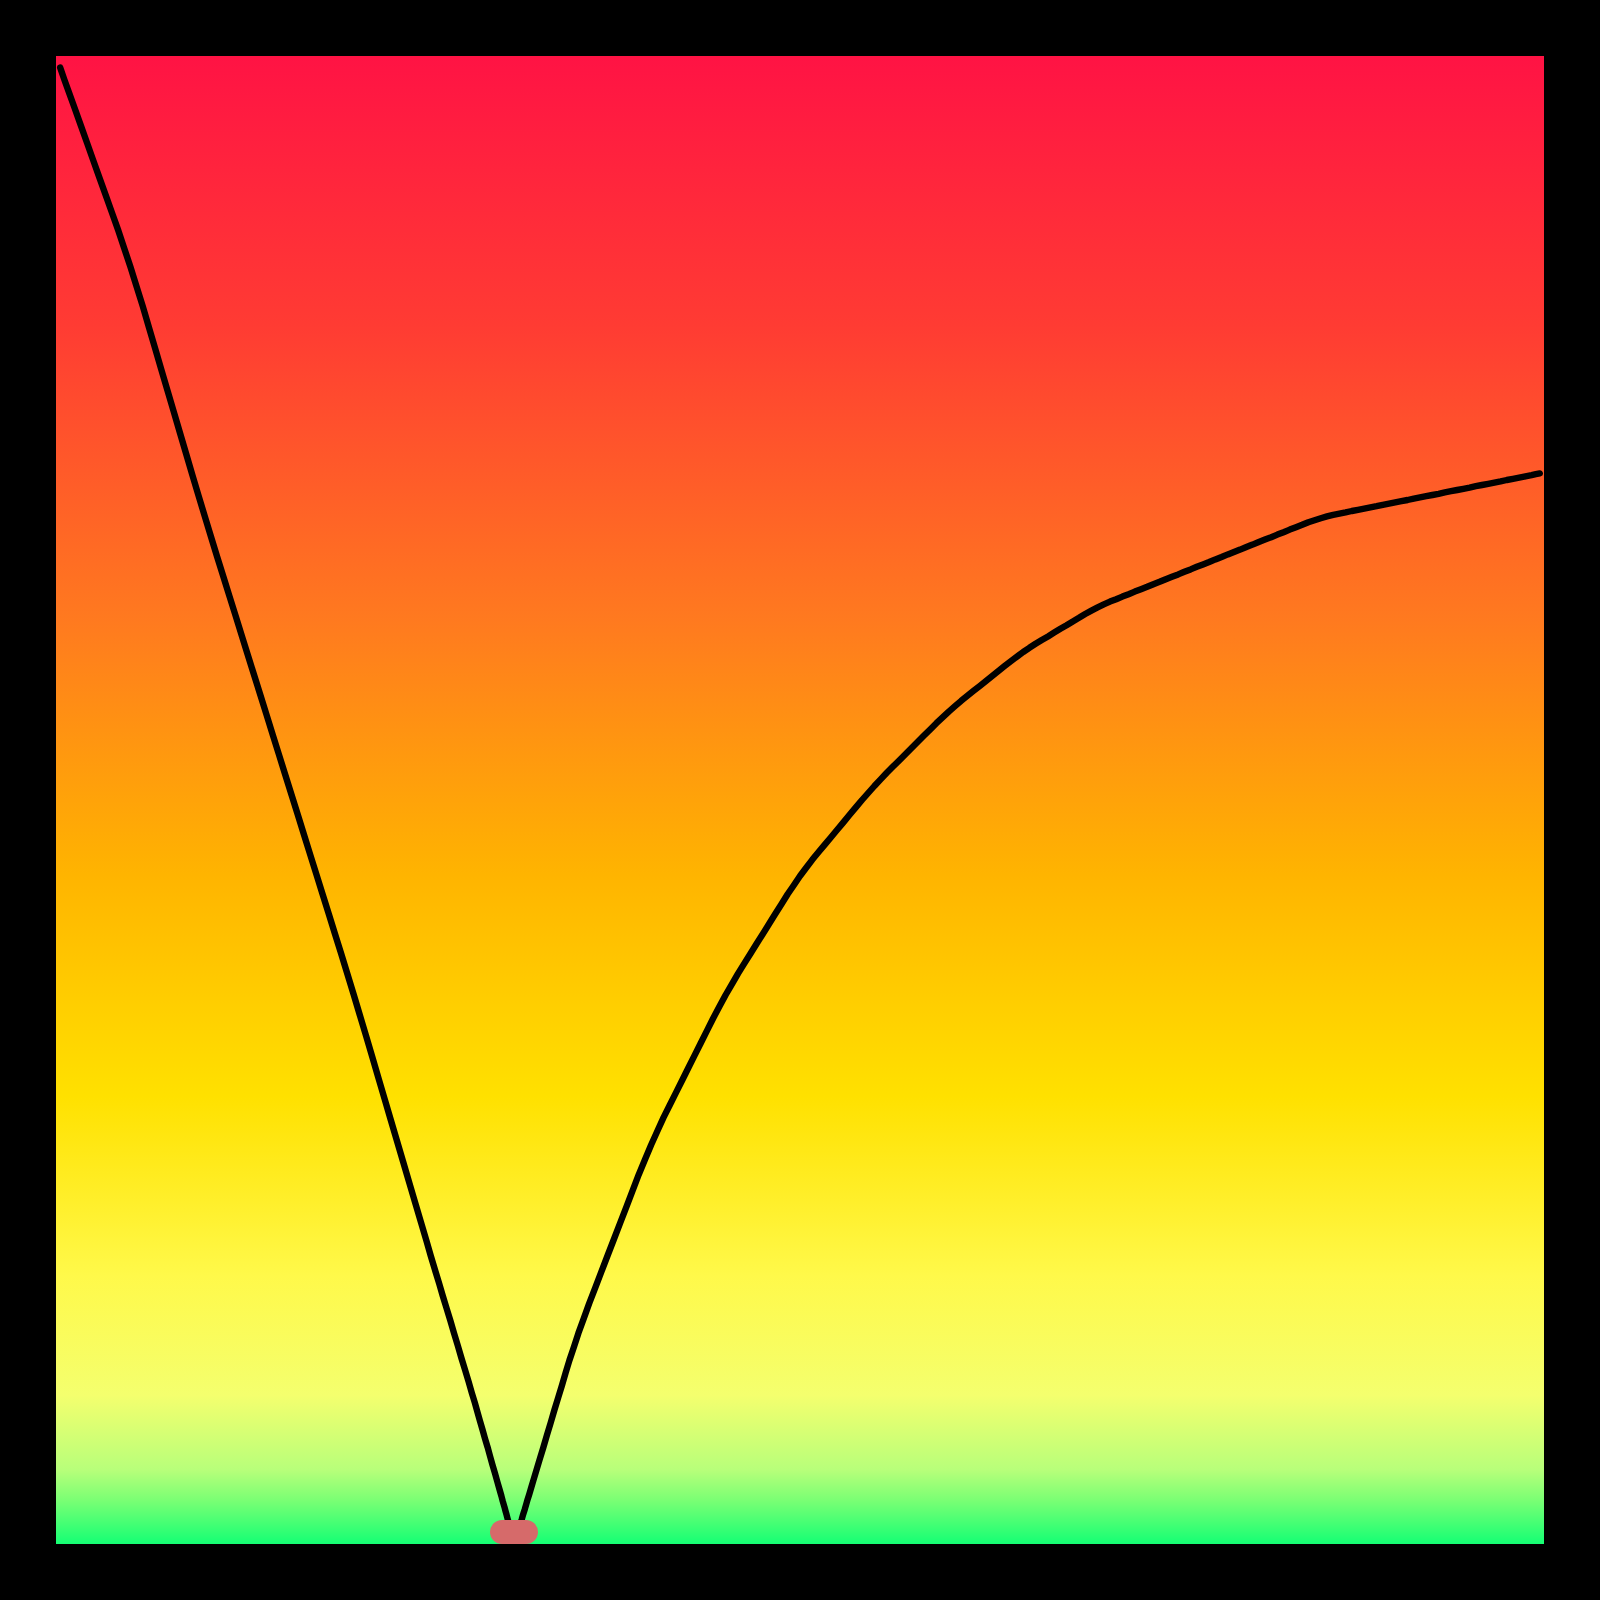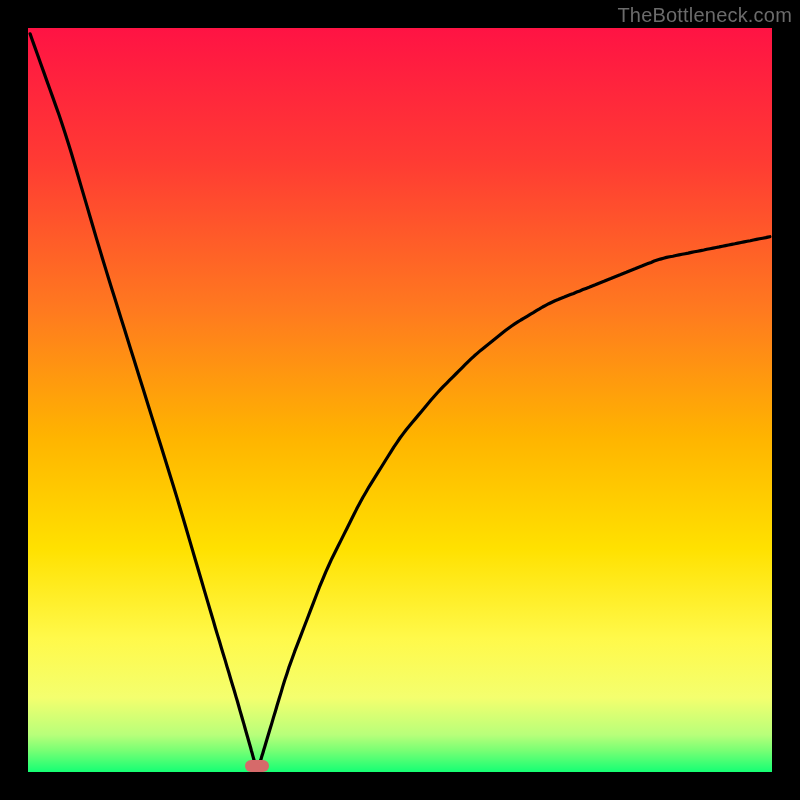--- a/index.html
+++ b/index.html
@@ -54,14 +54,13 @@
 </head>
 <body>
 
 <div class="frame">
   <div class="plot-area" style="background: linear-gradient(rgb(255, 19, 68) 0%, rgb(255, 59, 51) 18%, rgb(255, 122, 31) 38%, rgb(255, 180, 0) 55%, rgb(255, 225, 0) 70%, rgb(255, 249, 74) 82%, rgb(244, 255, 110) 90%, rgb(184, 255, 122) 95%, rgb(124, 255, 116) 97%, rgb(21, 255, 116) 100%);">
     <svg class="curve" viewBox="0 0 744 744" preserveAspectRatio="none">
       <path id="curve-path" fill="none" d="M 2.1 5.8 L 4.1 11.6 L 6.2 17.4 L 9.3 26.0 L 12.4 34.7 L 15.5 43.4 L 18.6 52.1 L 21.7 60.8 L 24.8 69.4 L 27.9 78.1 L 31.0 86.8 L 34.1 96.1 L 37.2 105.4 L 40.3 115.3 L 43.4 125.2 L 46.5 135.8 L 49.6 146.3 L 52.7 156.9 L 55.8 167.4 L 58.9 177.9 L 62.0 188.5 L 65.1 199.0 L 68.2 209.6 L 71.3 219.9 L 74.4 230.2 L 77.5 240.4 L 80.6 250.5 L 83.7 260.4 L 86.8 270.3 L 89.9 280.2 L 93.0 290.2 L 96.1 300.1 L 99.2 310.0 L 102.3 319.9 L 105.4 329.8 L 108.5 339.8 L 111.6 349.7 L 114.7 359.6 L 117.8 369.5 L 120.9 379.4 L 124.0 389.4 L 127.1 399.3 L 130.2 409.2 L 133.3 419.1 L 136.4 429.0 L 139.5 439.0 L 142.6 448.9 L 145.7 459.0 L 148.8 469.1 L 151.9 479.5 L 155.0 489.8 L 158.1 500.3 L 161.2 510.9 L 164.3 521.4 L 167.4 532.0 L 170.5 542.5 L 173.6 553.0 L 176.7 563.6 L 179.8 574.1 L 182.5 583.2 L 185.2 592.3 L 187.4 600.0 L 189.7 607.6 L 191.6 613.8 L 193.4 620.0 L 195.3 626.2 L 197.2 632.4 L 199.0 638.6 L 200.9 644.8 L 202.7 651.0 L 204.6 657.2 L 206.3 662.8 L 207.9 668.4 L 209.4 673.3 L 210.8 678.3 L 212.0 682.6 L 213.3 687.0 L 214.5 691.3 L 215.8 695.6 L 217.0 700.0 L 218.2 704.3 L 219.5 708.7 L 220.7 713.0 L 221.7 716.5 L 222.7 720.0 L 223.4 722.7 L 224.2 725.4 L 224.7 727.3 L 225.2 729.1 L 225.7 731.0 L 226.2 732.8 L 226.7 734.7 L 227.2 736.6 L 227.7 738.4 L 228.2 740.3 L 228.7 740.7 L 229.3 741.1 L 230.0 740.1 L 230.6 739.0 L 231.4 736.6 L 232.1 734.1 L 232.9 731.6 L 233.6 729.1 L 234.4 726.6 L 235.1 724.2 L 235.8 721.7 L 236.6 719.2 L 237.7 715.5 L 238.8 711.8 L 240.3 706.8 L 241.8 701.8 L 243.7 695.6 L 245.5 689.4 L 247.4 683.2 L 249.2 677.0 L 251.1 670.8 L 253.0 664.6 L 254.8 658.4 L 256.7 652.2 L 259.0 645.4 L 261.2 638.6 L 263.9 631.2 L 266.6 623.7 L 269.7 615.7 L 272.8 607.6 L 275.9 599.5 L 279.0 591.5 L 282.1 583.4 L 285.2 575.4 L 288.3 567.3 L 291.4 559.2 L 294.5 551.8 L 297.6 544.4 L 300.7 537.5 L 303.8 530.7 L 306.9 524.5 L 310.0 518.3 L 313.1 512.1 L 316.2 505.9 L 319.3 499.7 L 322.4 493.5 L 325.5 487.3 L 328.6 481.1 L 331.7 475.3 L 334.8 469.5 L 337.9 464.2 L 341.0 458.8 L 344.1 453.8 L 347.2 448.9 L 350.3 443.9 L 353.4 439.0 L 356.5 434.0 L 359.6 429.0 L 362.7 424.1 L 365.8 419.1 L 368.9 414.6 L 372.0 410.0 L 375.1 405.9 L 378.2 401.8 L 381.3 398.0 L 384.4 394.3 L 387.5 390.6 L 390.6 386.9 L 393.7 383.2 L 396.8 379.4 L 399.9 375.7 L 403.0 372.0 L 406.1 368.5 L 409.2 365.0 L 412.3 361.7 L 415.4 358.4 L 418.5 355.3 L 421.6 352.2 L 424.7 349.1 L 427.8 346.0 L 430.9 342.9 L 434.0 339.8 L 437.1 336.7 L 440.2 333.6 L 443.3 330.7 L 446.4 327.8 L 449.5 325.1 L 452.6 322.4 L 455.7 319.9 L 458.8 317.4 L 461.9 315.0 L 465.0 312.5 L 468.1 310.0 L 471.2 307.5 L 474.3 305.0 L 477.4 302.6 L 480.5 300.3 L 483.6 298.0 L 486.7 295.9 L 489.8 293.9 L 492.9 292.0 L 496.0 290.2 L 499.1 288.3 L 502.2 286.4 L 505.3 284.6 L 508.4 282.7 L 511.5 280.9 L 514.6 279.0 L 517.7 277.3 L 520.8 275.7 L 523.9 274.2 L 527.0 272.8 L 530.1 271.6 L 533.2 270.3 L 536.3 269.1 L 539.4 267.8 L 542.5 266.6 L 545.6 265.4 L 548.7 264.1 L 551.8 262.9 L 554.9 261.6 L 558.0 260.4 L 561.1 259.2 L 564.2 257.9 L 567.3 256.7 L 570.4 255.4 L 573.5 254.2 L 576.6 253.0 L 579.7 251.7 L 582.8 250.5 L 585.9 249.2 L 589.0 248.0 L 592.1 246.8 L 595.2 245.5 L 598.3 244.3 L 601.4 243.0 L 604.5 241.8 L 607.6 240.6 L 610.7 239.3 L 613.8 238.1 L 616.9 236.8 L 620.0 235.6 L 623.1 234.4 L 626.2 233.1 L 629.3 232.1 L 632.4 231.1 L 635.5 230.2 L 638.6 229.4 L 641.7 228.8 L 644.8 228.2 L 647.9 227.5 L 651.0 226.9 L 654.1 226.3 L 657.2 225.7 L 660.3 225.1 L 663.4 224.4 L 666.5 223.8 L 669.6 223.2 L 672.7 222.6 L 675.8 222.0 L 678.9 221.3 L 682.0 220.7 L 685.1 220.1 L 688.2 219.5 L 691.3 218.9 L 694.4 218.2 L 697.5 217.6 L 700.6 217.0 L 703.7 216.4 L 706.8 215.8 L 709.9 215.1 L 713.0 214.5 L 716.1 213.9 L 719.2 213.3 L 722.3 212.7 L 725.4 212.0 L 728.5 211.4 L 731.6 210.8 L 734.7 210.2 L 737.8 209.6 L 739.9 209.1 L 741.9 208.7" stroke="#000000" stroke-width="3.2" stroke-linejoin="round" stroke-linecap="round"></path>
     </svg>
     <div class="marker" style="left: 229.152px; top: 738.048px; width: 24px; height: 12px; background: rgb(214, 106, 106);"></div>
   </div>
-  <div class="watermark">TheBottleneck.com</div>
 </div>
 
 </body></html>

